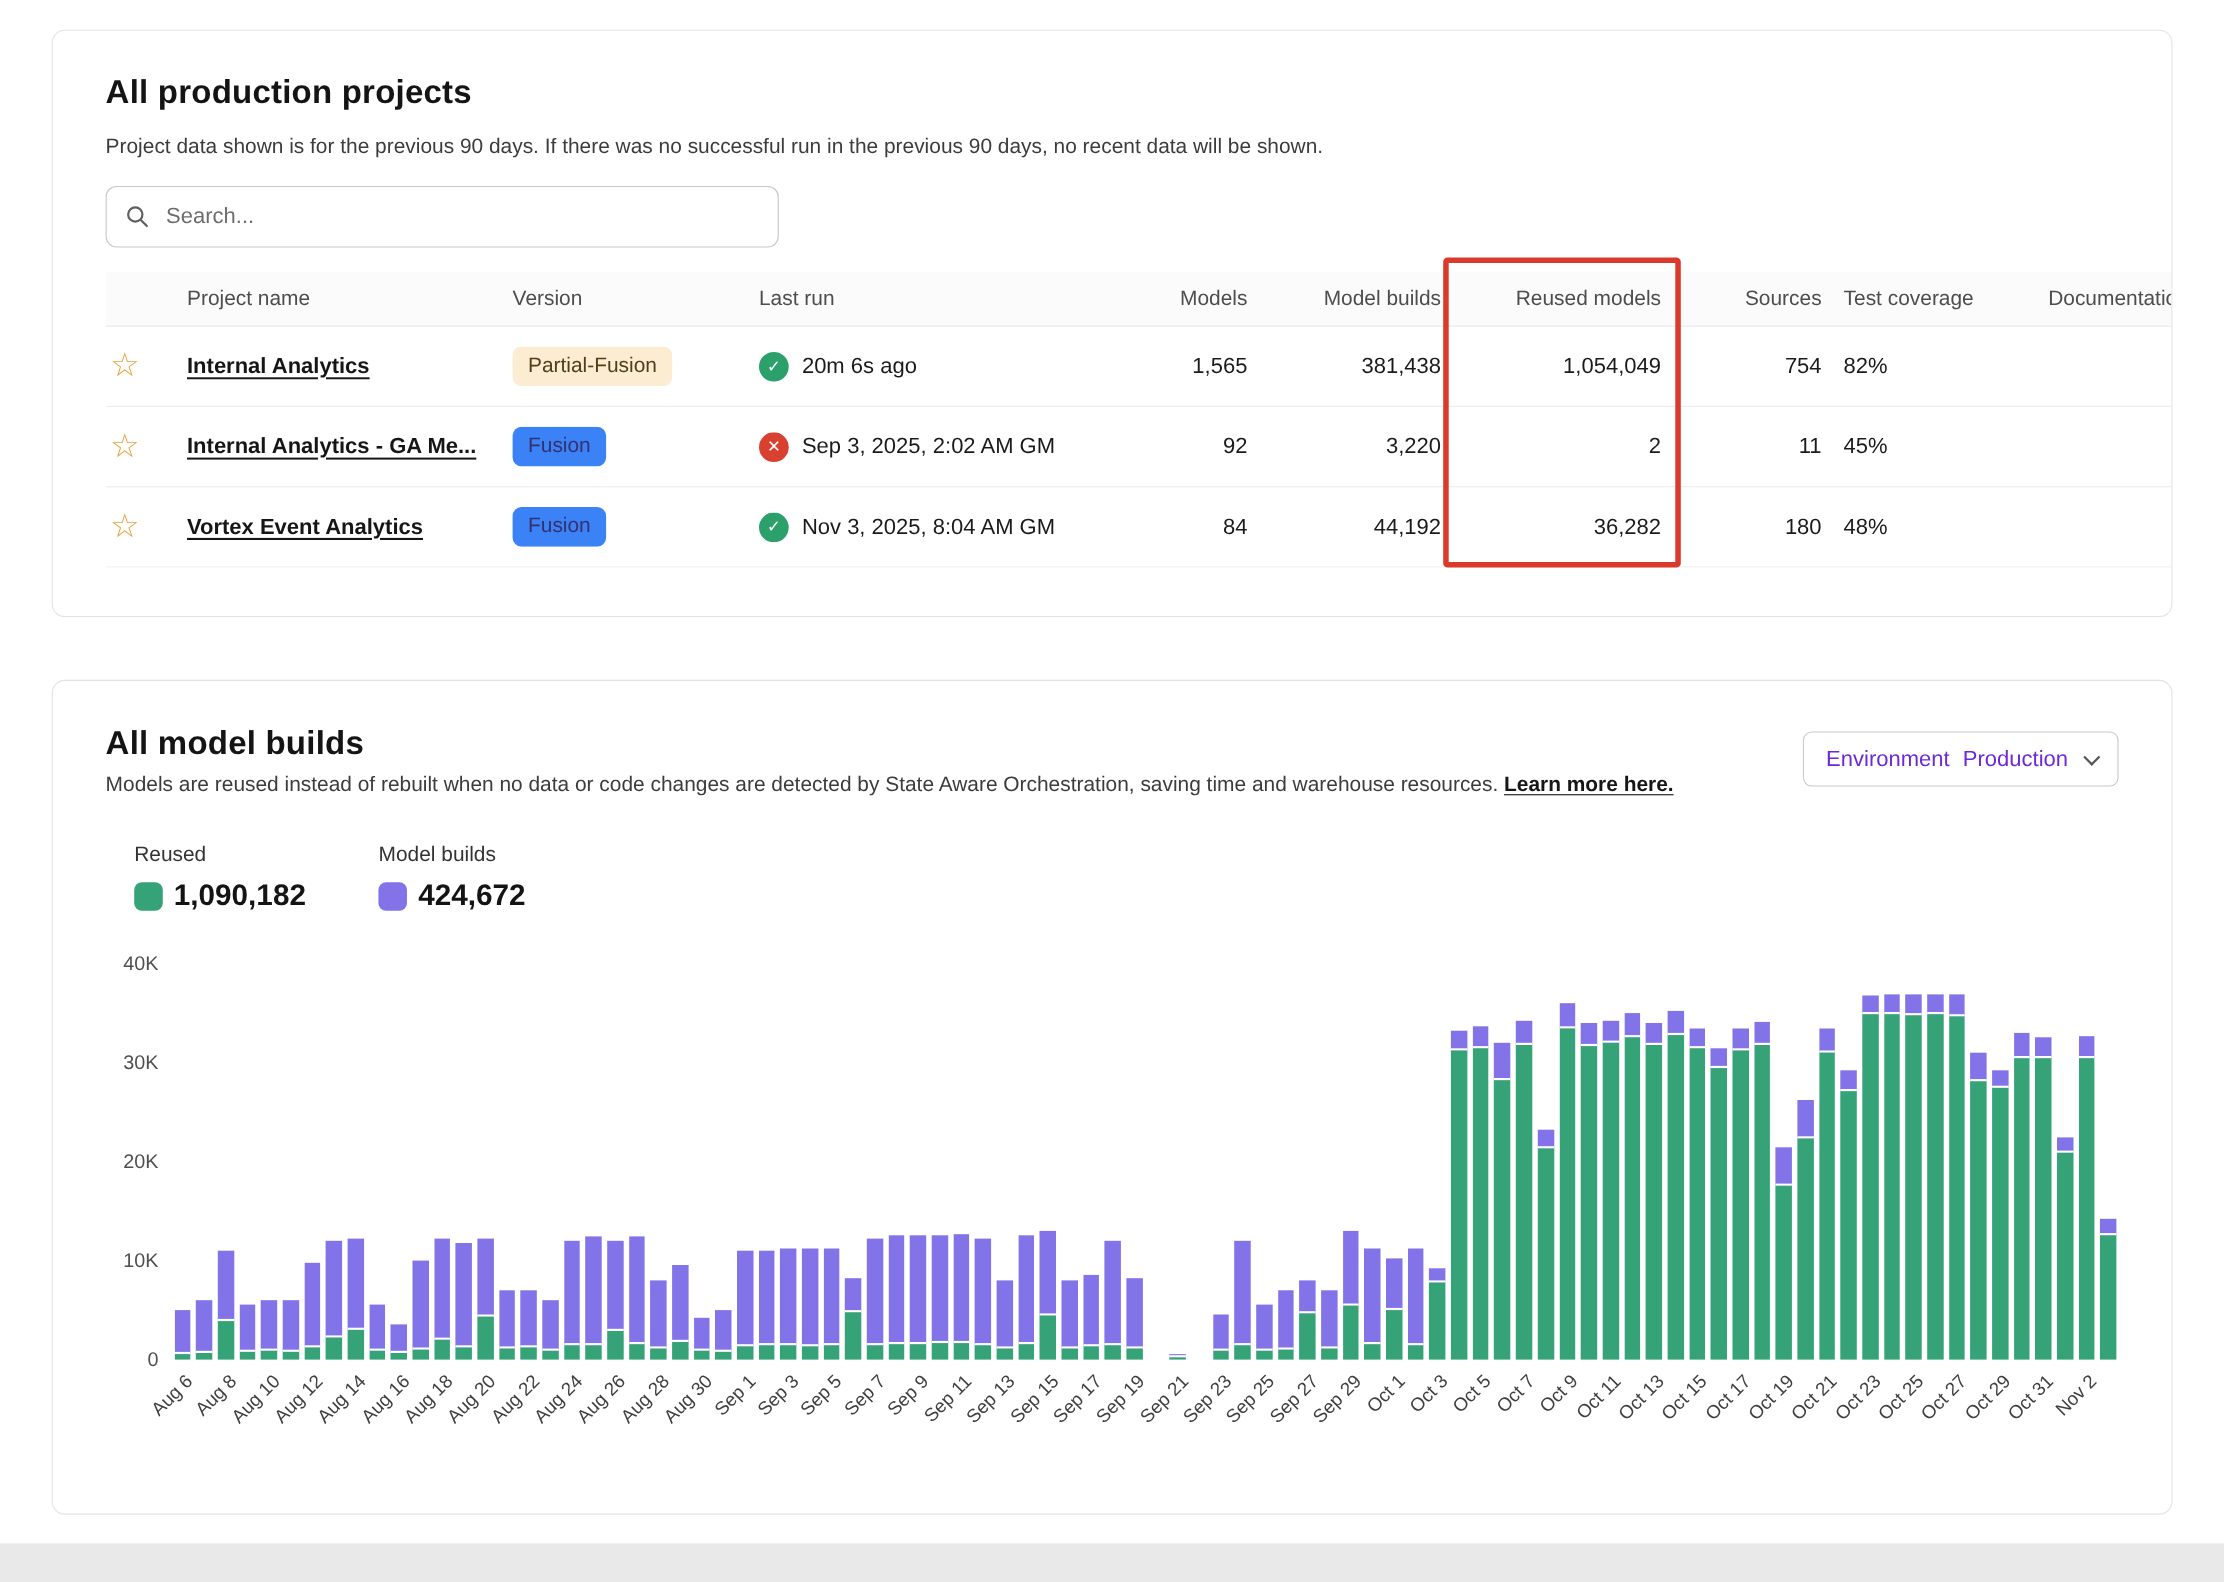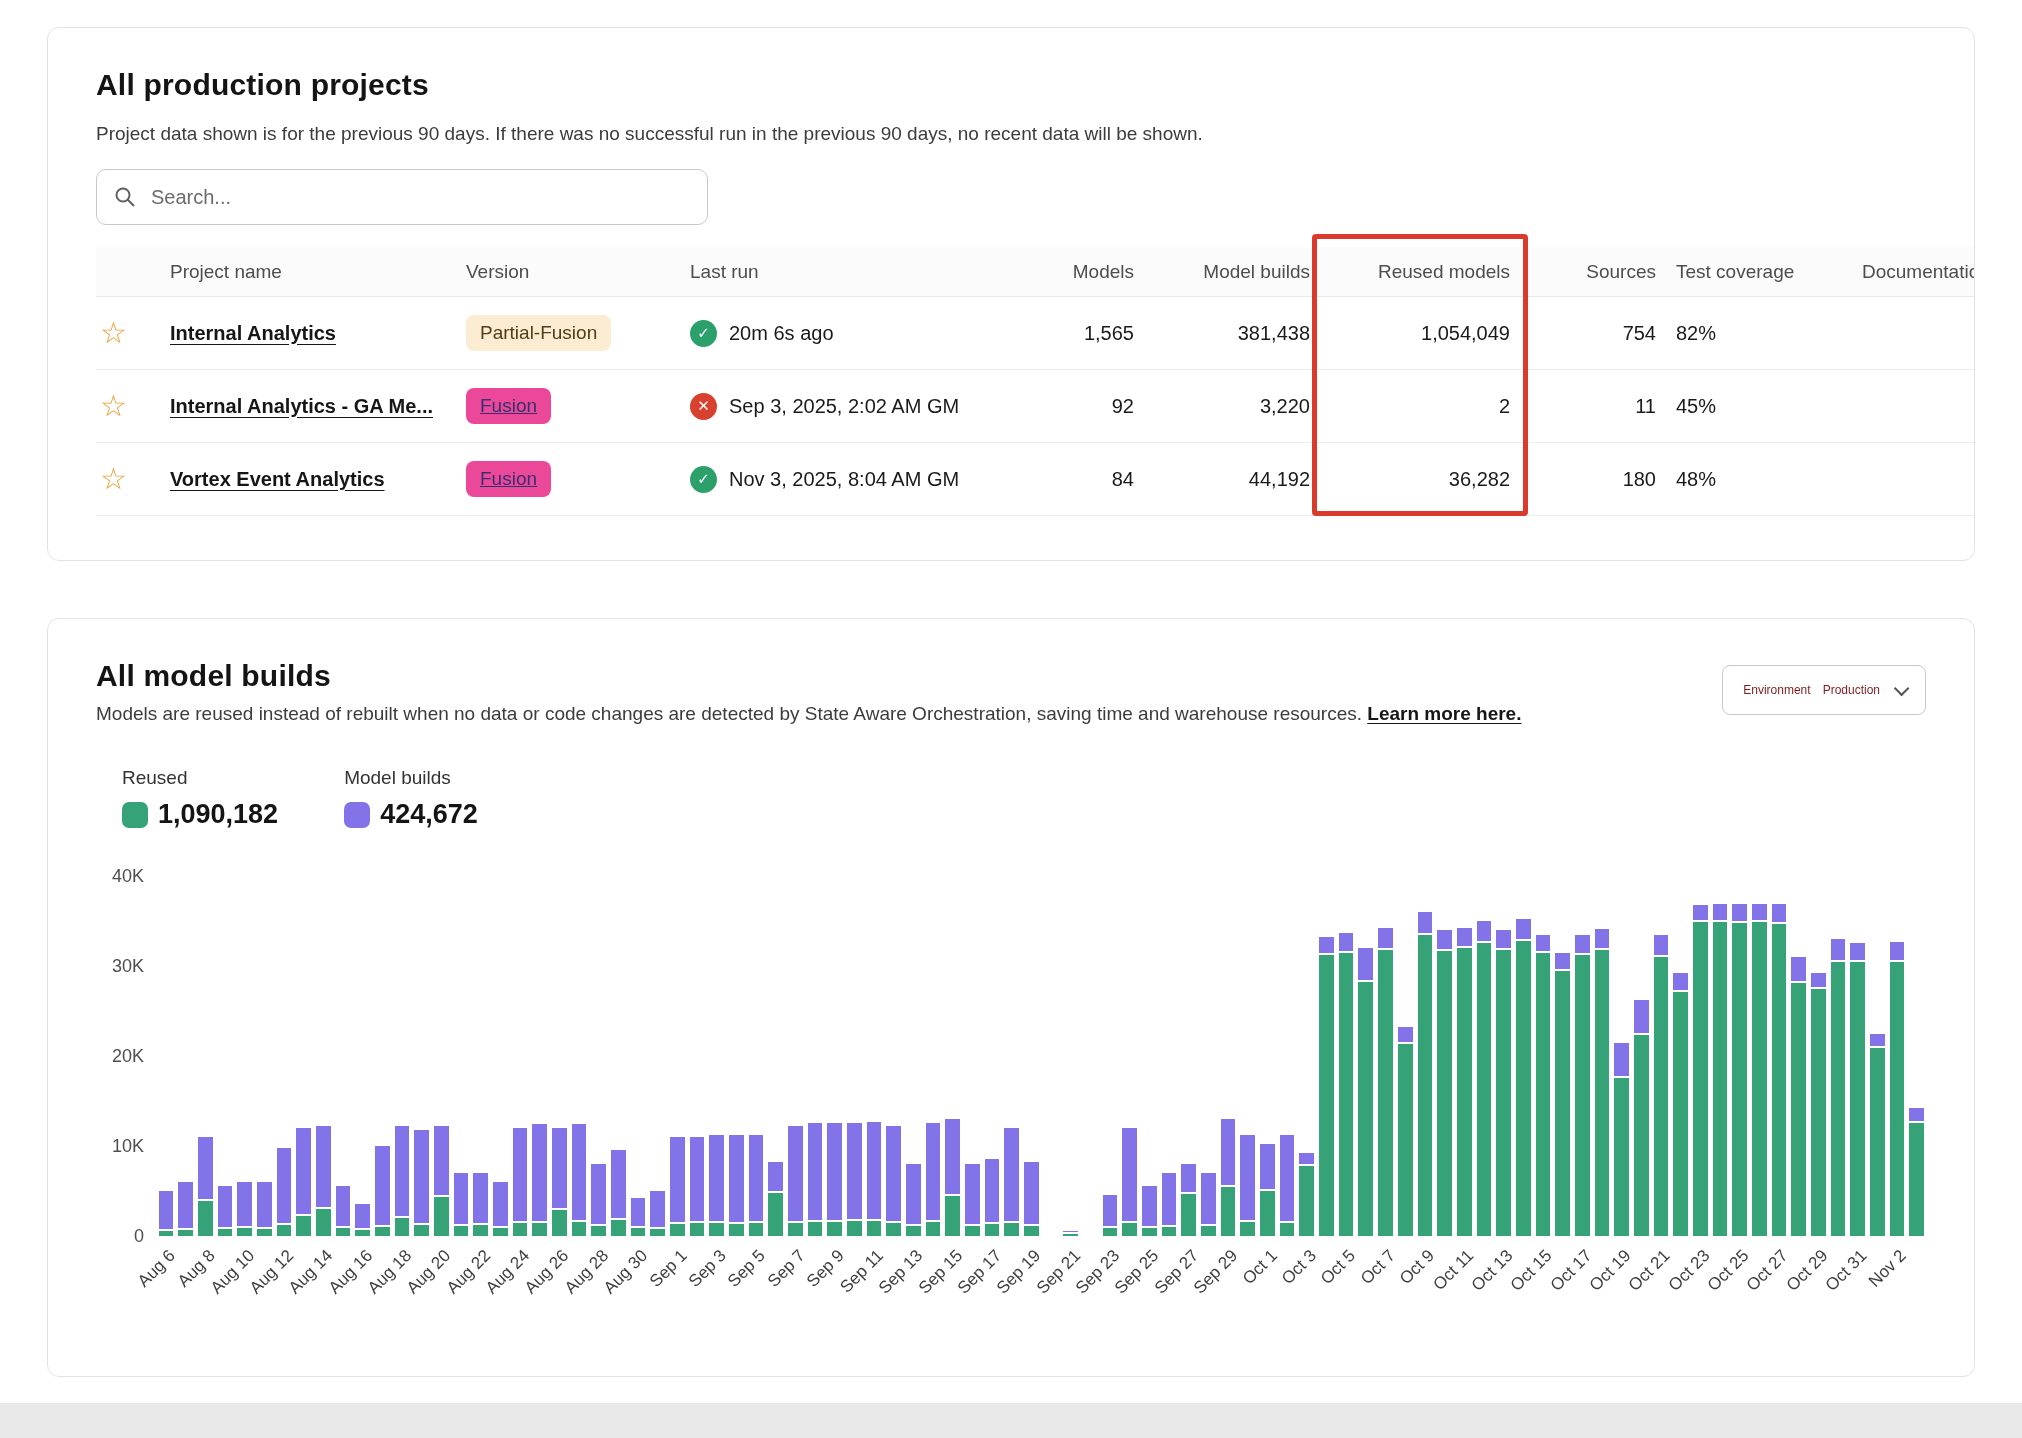--- a/index.html
+++ b/index.html
@@ -41,39 +41,39 @@
   .col-models{width:132px; text-align:right;}
   .col-builds{width:176px; text-align:right;}
   .col-reused{width:200px; text-align:right;}
   .col-sources{width:146px; text-align:right;}
   .col-cov{width:186px; text-align:left; padding-right:28px;}
   .col-docs{width:150px;}
   .star { color:#e9a13b; font-size:30px; line-height:1; cursor:pointer; }
   .plink { color:#161616; font-weight:600; text-decoration:underline; text-underline-offset:4px; cursor:pointer; }
   .badge { display:inline-block; padding:7px 14px; border-radius:8px; font-size:19px; font-weight:500; }
   .badge.partial { background:#fcecd2; color:#4f4019; }
-  .badge.fusion  { background:#ec4899; color:#363070;text-decoration:underline; }
+  .badge.fusion  { background:#3b82f6; color:#363070; }
   .sico {
     width:27px; height:27px; border-radius:50%; color:#fff; font-size:15px; font-weight:700;
     display:inline-flex; align-items:center; justify-content:center; flex:none;
   }
   .sico.success { background:#2ba06b; }
   .sico.error   { background:#d8402f; }
   .red-box {
     position:absolute; left:1264px; top:206px; width:216px; height:282px;
     border:5px solid #d93a2b; border-radius:4px; pointer-events:none;
   }
 
   
   .builds-sub { margin-top:10px; font-size:19px; color:#3c3c3c; }
   .builds-sub a { color:#161616; font-weight:700; text-decoration:underline; text-underline-offset:3px; cursor:pointer; }
   .env-select {
     position:absolute; right:48px; top:46px; height:50px; border:1px solid #c9c9c9;
     border-radius:8px; display:flex; align-items:center; gap:12px; padding:0 20px;
-    font-size:12px; color:#7f1d1d; cursor:pointer; background:#fff;
+    font-size:20px; color:#6d28d9; cursor:pointer; background:#fff;
   }
   .chev { width:11px; height:11px; border-right:2px solid #555; border-bottom:2px solid #555;
     transform:rotate(45deg) translateY(-3px); margin-left:2px; }
 
   
   .legend { margin-top:42px; display:flex; gap:66px; padding-left:26px; }
   .litem .llabel { font-size:19px; color:#333; }
   .litem .lval { margin-top:10px; display:flex; align-items:center; gap:10px; font-size:27px; font-weight:600; color:#141414; }
   .swatch { width:26px; height:26px; border-radius:7px; display:inline-block; }
   .swatch.g { background:var(--green); }

